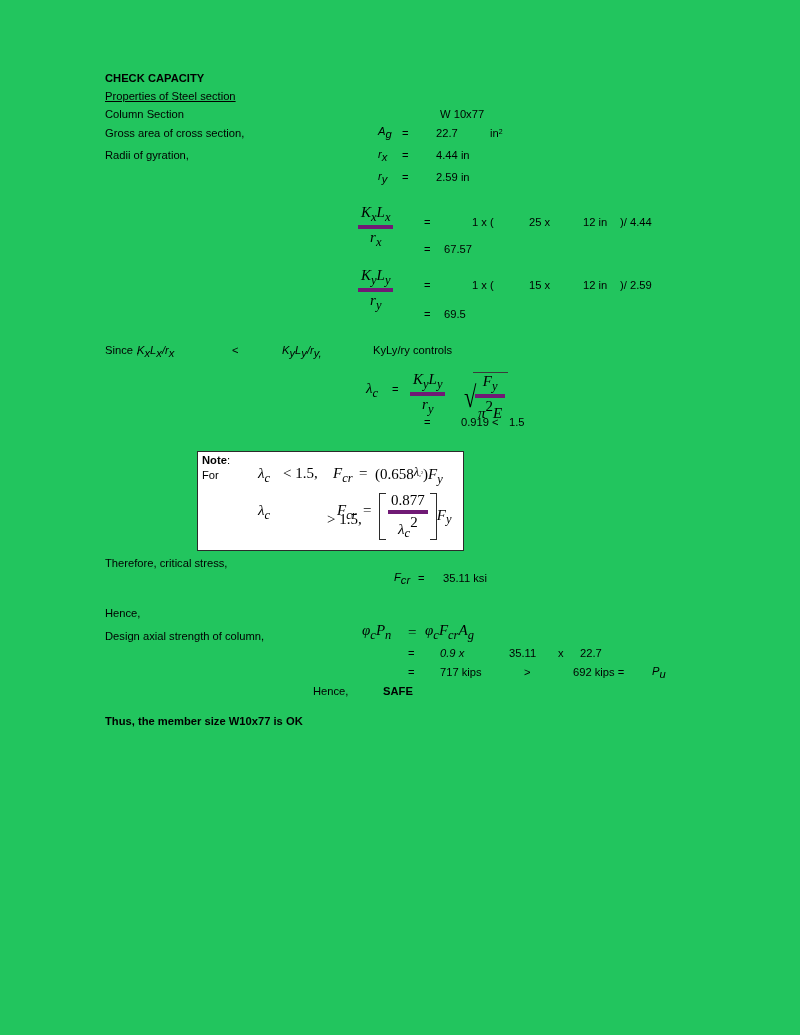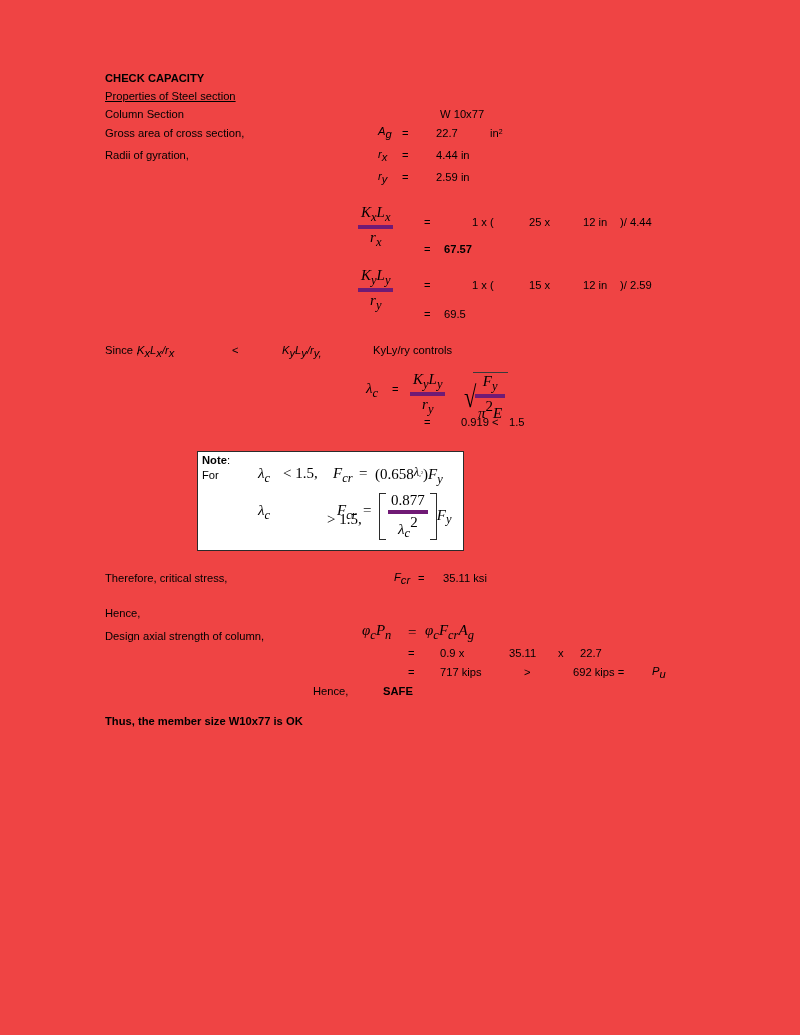--- a/index.html
+++ b/index.html
@@ -11,21 +11,21 @@
     width: 800px;
     height: 1035px;
     position: relative;
     font-family: "Liberation Sans", sans-serif;
     color: #000000;
     -webkit-font-smoothing: antialiased;
   }
   .page {
     position: absolute;
     inset: 0;
-    background: #ef4444;
+    background: #22c55e;
   }
   .row {
     position: absolute;
     white-space: nowrap;
     font-size: 11.2px;
     line-height: 1;
   }
   .bold { font-weight: bold; }
   .uline { text-decoration: underline; }
 
@@ -171,21 +171,21 @@
       <span class="den"><span class="mi">r</span><sub class="mi-sm">x</sub></span>
     </span>
   </div>
   <div class="row" style="left:424px; top:217px;">=</div>
   <div class="row" style="left:472px; top:217px;">1 x (</div>
   <div class="row" style="left:529px; top:217px;">25 x</div>
   <div class="row" style="left:583px; top:217px;">12 in</div>
   <div class="row" style="left:620px; top:217px;">)/ 4.44</div>
 
   <div class="row" style="left:424px; top:244px;">=</div>
-  <div class="row" style="left:444px; top:244px;font-weight:bold;">67.57</div>
+  <div class="row" style="left:444px; top:244px;">67.57</div>
 
   <div class="row" style="left:358px; top:268px;">
     <span class="frac">
       <span class="num"><span class="mi">K</span><sub class="mi-sm">y</sub><span class="mi">L</span><sub class="mi-sm">y</sub></span>
       <span class="den"><span class="mi">r</span><sub class="mi-sm">y</sub></span>
     </span>
   </div>
   <div class="row" style="left:424px; top:280px;">=</div>
   <div class="row" style="left:472px; top:280px;">1 x (</div>
   <div class="row" style="left:529px; top:280px;">15 x</div>
@@ -259,40 +259,40 @@
   <div class="row mr" style="left:363px; top:503px;">=</div>
   <div class="row" style="left:379px; top:493px;">
     <span class="brk">
       <span class="frac">
         <span class="num mr">0.877</span>
         <span class="den"><span class="mi">λ</span><sub class="mi-sm">c</sub><sup class="mr">2</sup></span>
       </span>
     </span><span class="mi">F</span><sub class="mi-sm">y</sub>
   </div>
 
-  <div class="row" style="left:105px; top:573px;">Therefore, critical stress,</div>
+  <div class="row" style="left:105px; top:558px;">Therefore, critical stress,</div>
   <div class="row" style="left:394px; top:572px;">
     <span class="var">F</span><sub class="var">cr</sub>
   </div>
   <div class="row" style="left:418px; top:573px;">=</div>
   <div class="row" style="left:443px; top:573px;">35.11 ksi</div>
 
   <div class="row" style="left:105px; top:608px;">Hence,</div>
   <div class="row" style="left:105px; top:631px;">Design axial strength of column,</div>
 
   <div class="row" style="left:362px; top:623px;">
     <span class="mi">φ</span><sub class="mi-sm">c</sub><span class="mi">P</span><sub class="mi-sm">n</sub>
   </div>
   <div class="row mr" style="left:408px; top:625px;">=</div>
   <div class="row" style="left:425px; top:623px;">
     <span class="mi">φ</span><sub class="mi-sm">c</sub><span class="mi">F</span><sub class="mi-sm">cr</sub><span class="mi">A</span><sub class="mi-sm">g</sub>
   </div>
 
   <div class="row" style="left:408px; top:648px;">=</div>
-  <div class="row" style="left:440px; top:648px;">0.9 x</div>
+  <div class="row" style="left:440px; top:648px;font-style:italic;">0.9 x</div>
   <div class="row" style="left:509px; top:648px;">35.11</div>
   <div class="row" style="left:558px; top:648px;">x</div>
   <div class="row" style="left:580px; top:648px;">22.7</div>
 
   <div class="row" style="left:408px; top:667px;">=</div>
   <div class="row" style="left:440px; top:667px;">717 kips</div>
   <div class="row" style="left:524px; top:667px;">&gt;</div>
   <div class="row" style="left:573px; top:667px;">692 kips  =</div>
   <div class="row" style="left:641px; top:666px;margin-left:11px;">
     <span class="var">P</span><sub class="var">u</sub>

